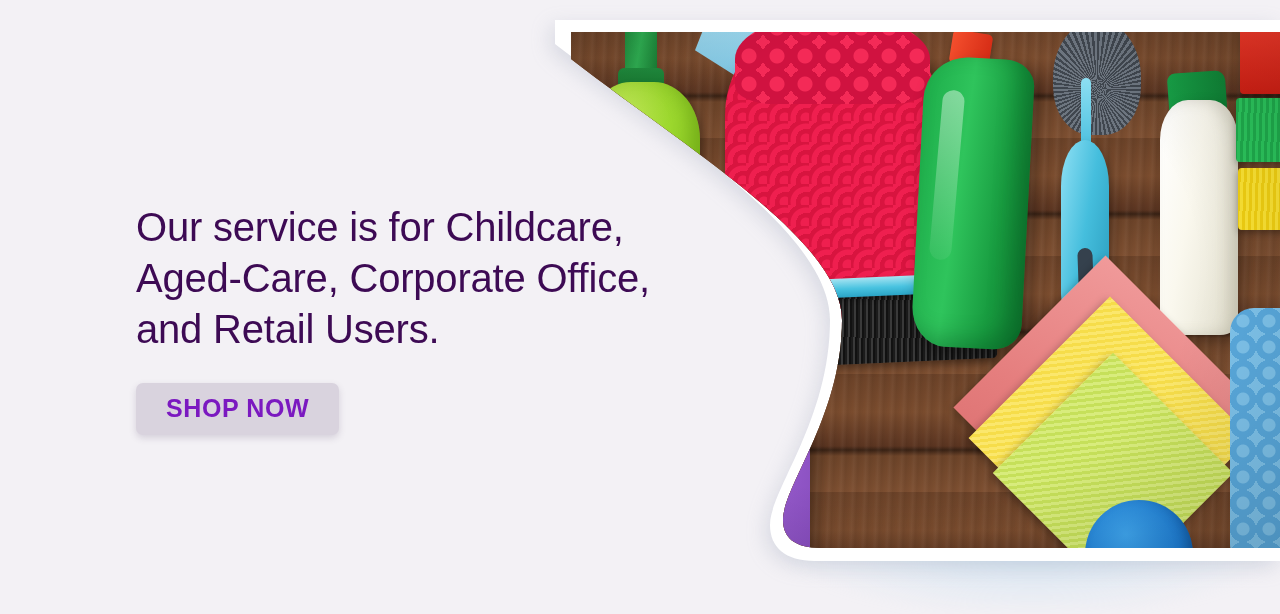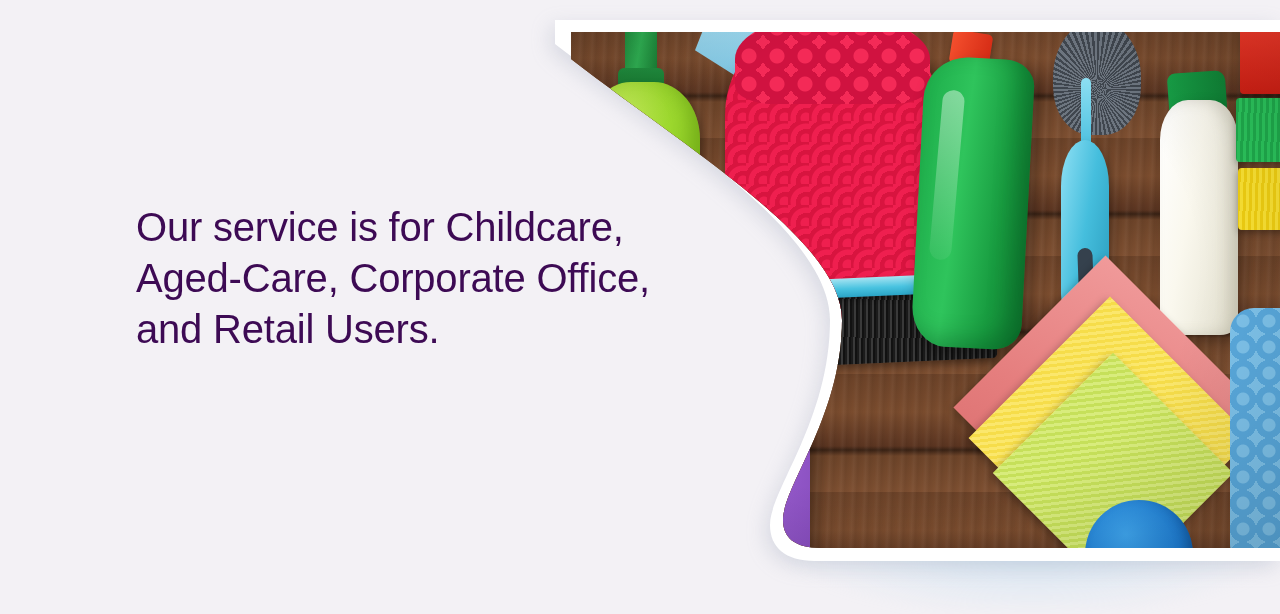--- a/index.html
+++ b/index.html
@@ -382,20 +382,23 @@
 </head>
 <body>
 
 <div class="hero">
 
   <div class="hero-copy">
     <h1 class="hero-heading">Our service is for Childcare,
 Aged-Care, Corporate Office,
 and Retail Users.</h1>
 
+    <div class="cta-wrap">
+      <button class="cta-button">SHOP NOW</button>
+    </div>
   </div>
 
   <div class="photo-panel">
 
     <div class="panel-glow"></div>
 
     <svg class="panel-frame" viewBox="0 0 750 545" preserveAspectRatio="none">
       <path d="M 25 24
                C 150 120, 300 215, 300 300
                C 300 400, 240 470, 240 505

